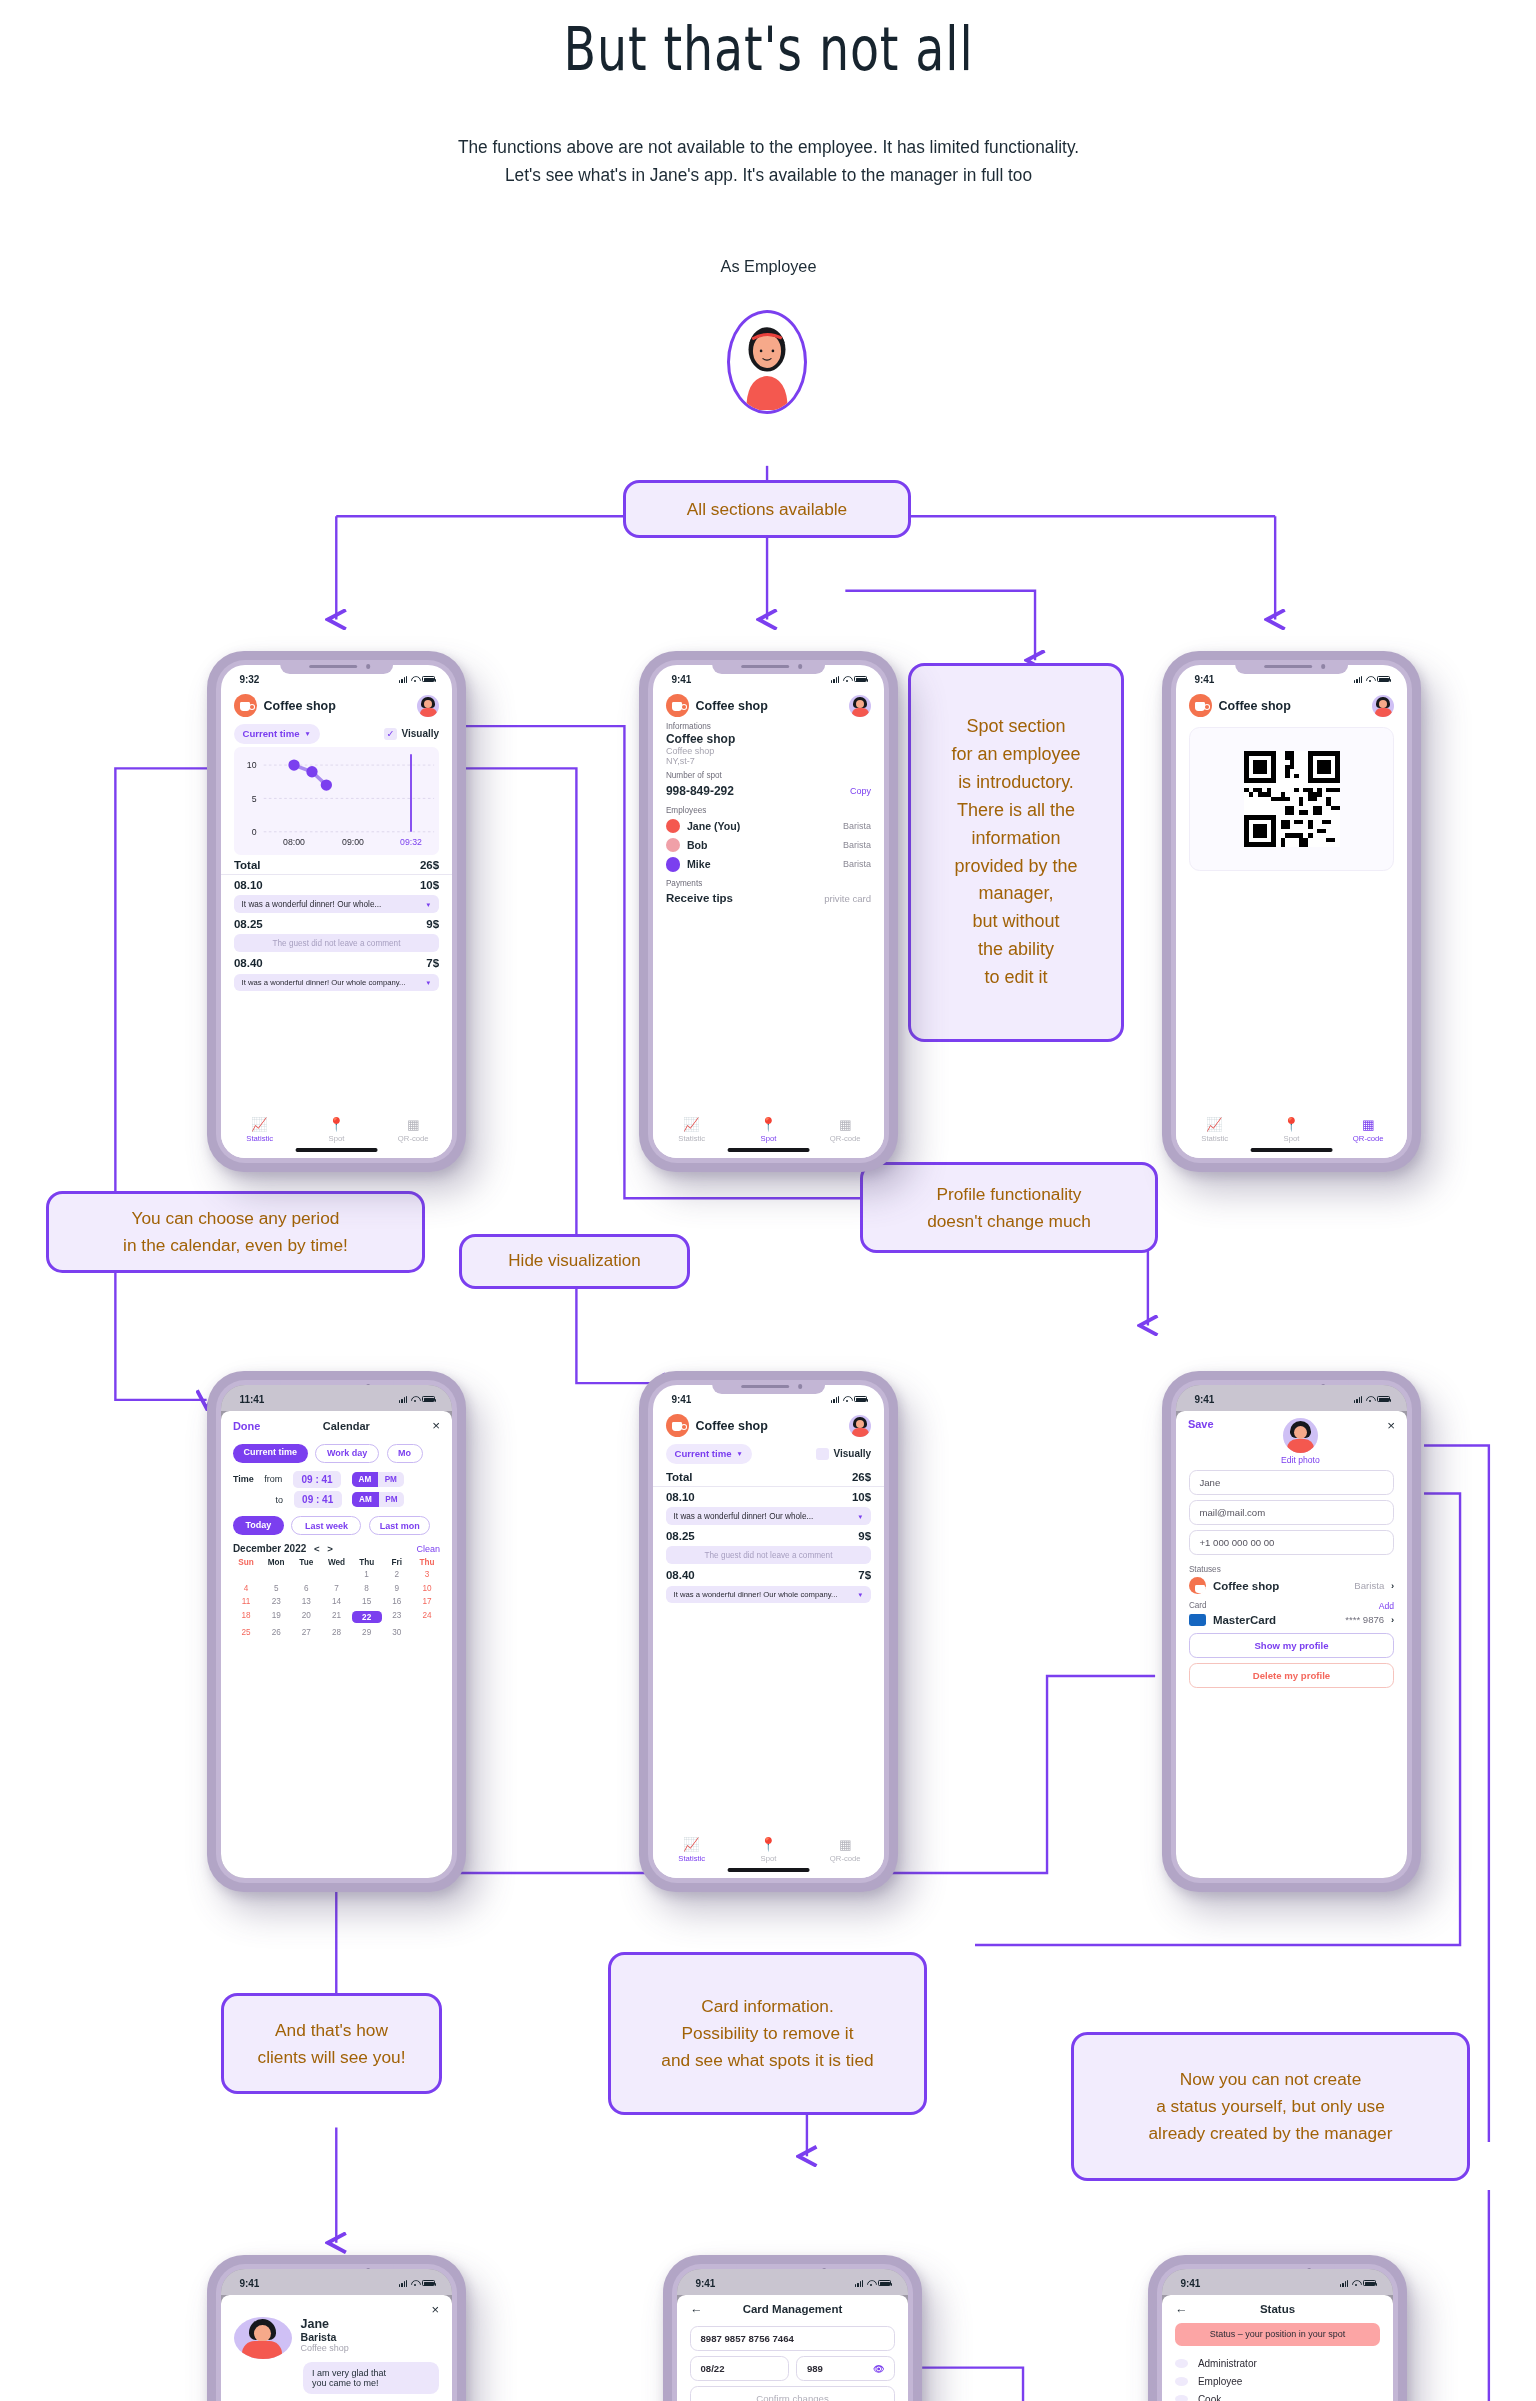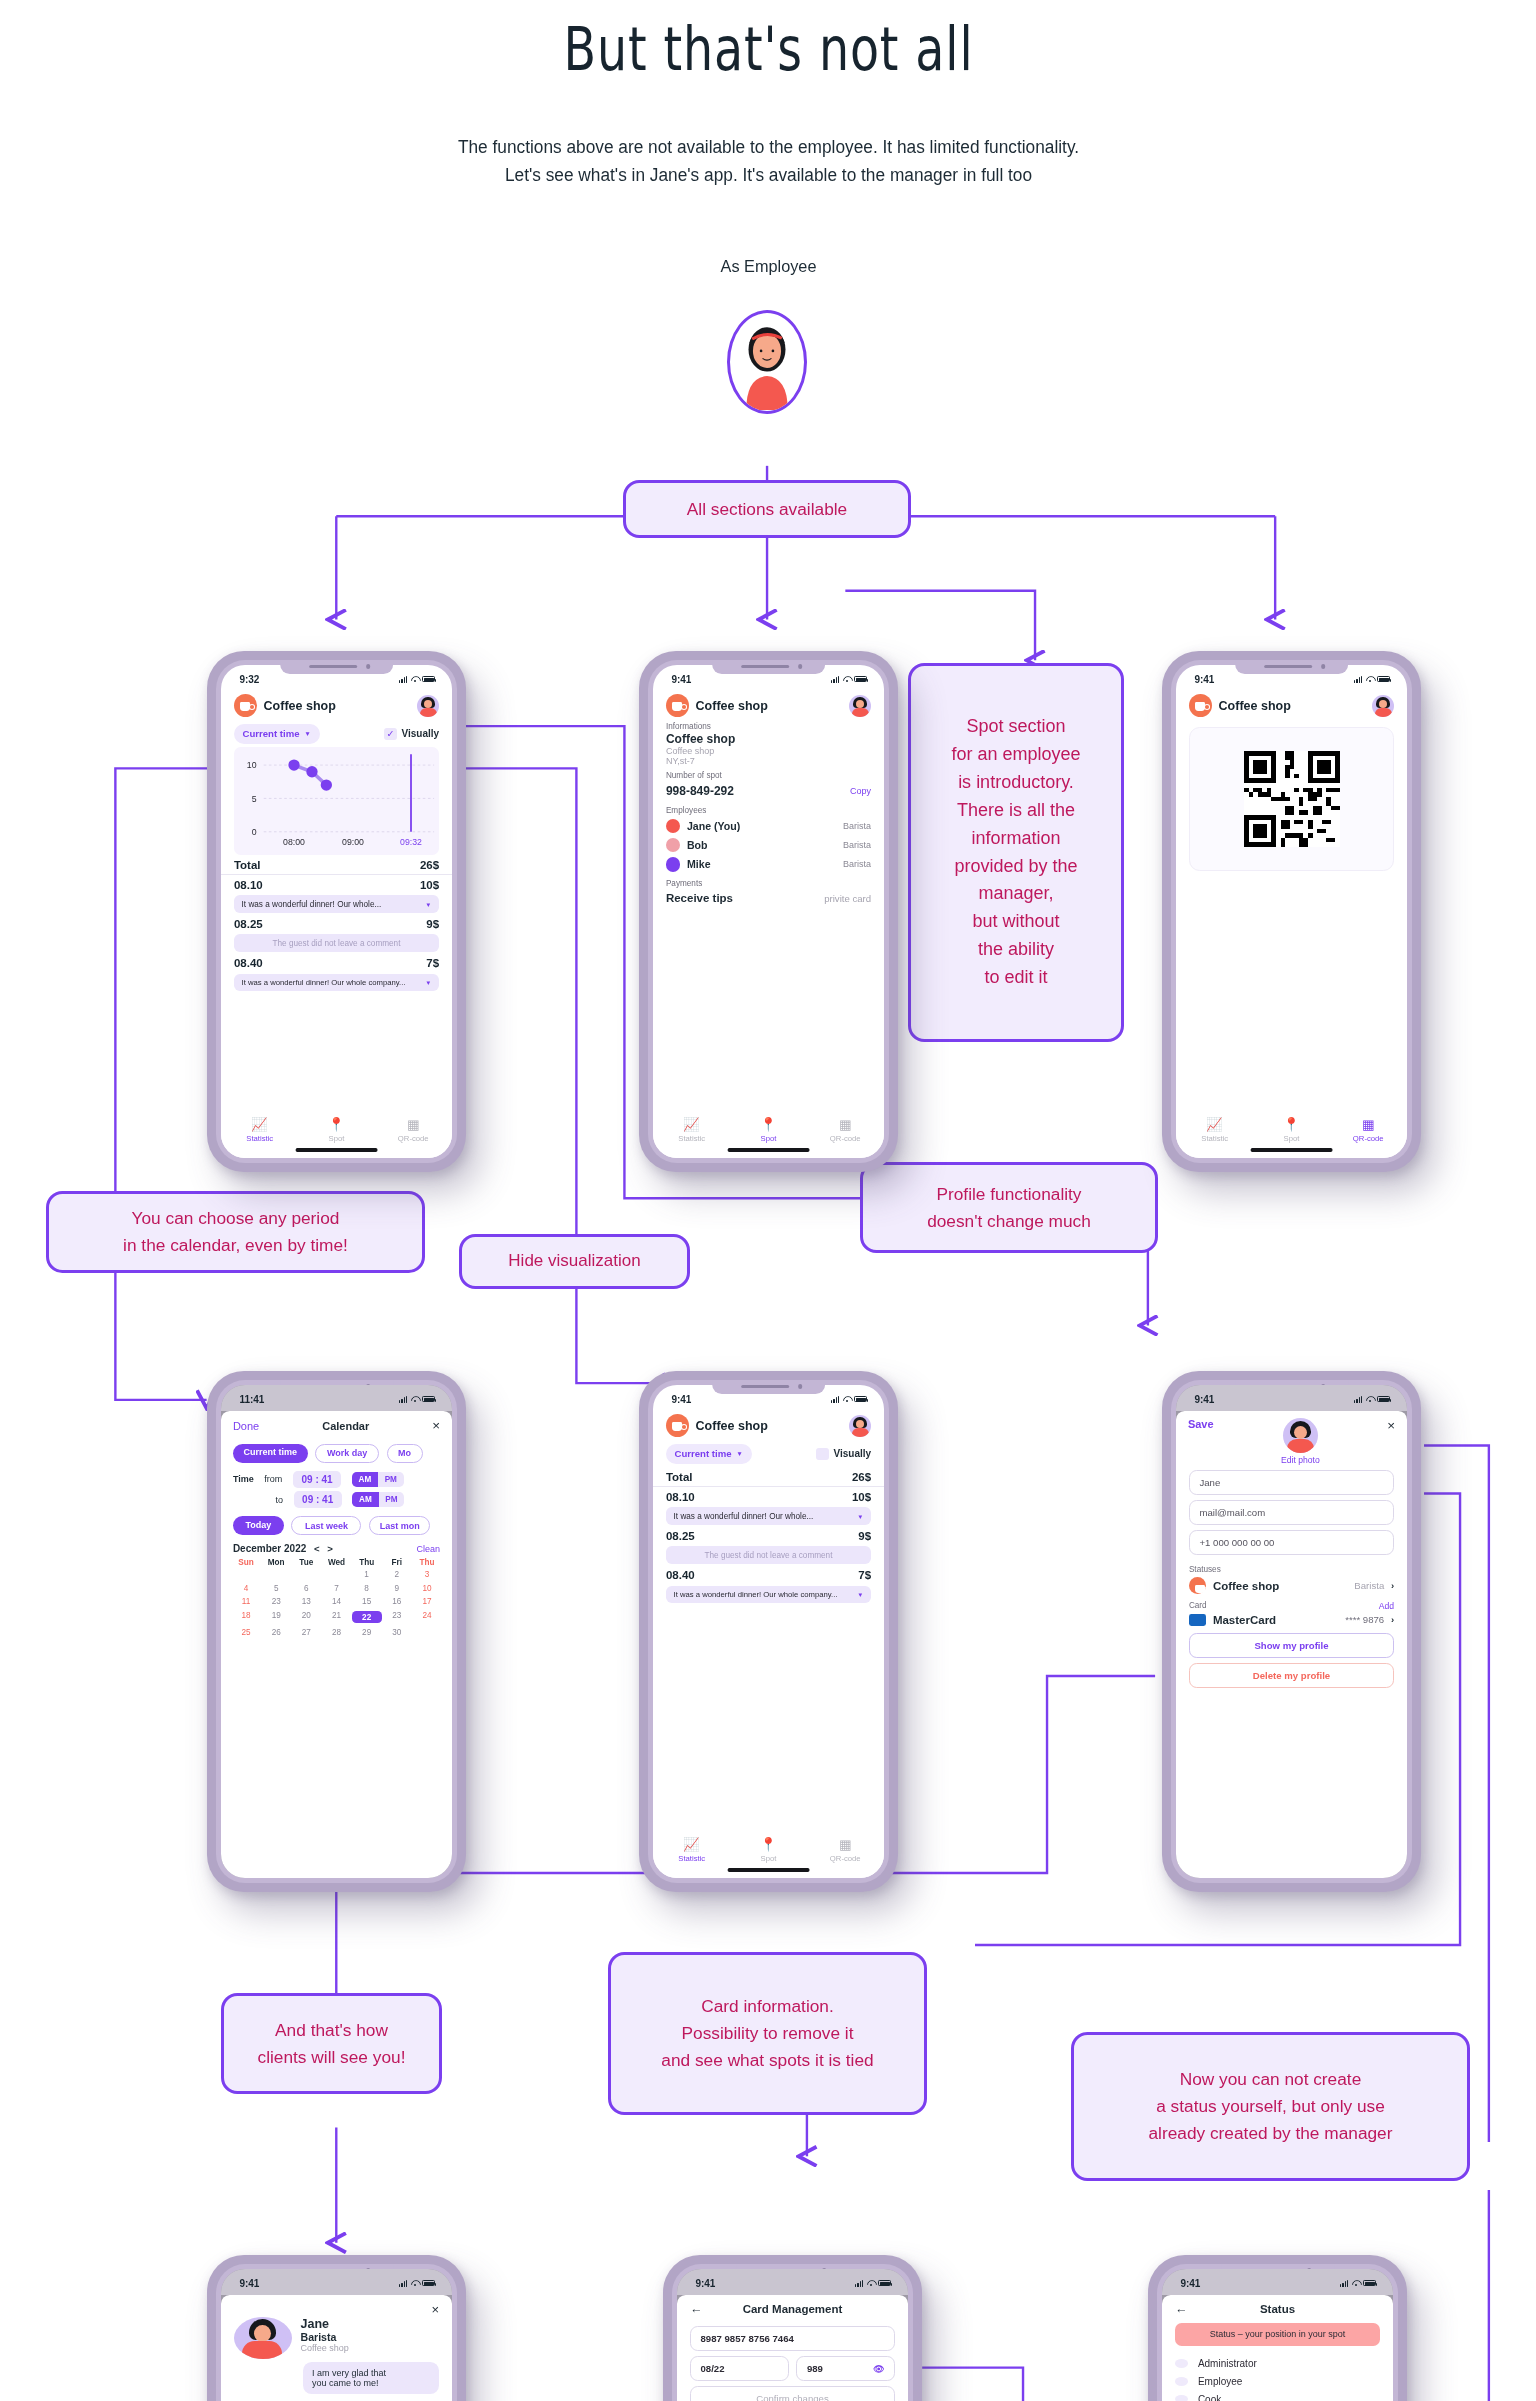--- a/index.html
+++ b/index.html
@@ -32,21 +32,21 @@
   
   .avatar-node{
     position:absolute; width:80px; height:104px; border-radius:50%;
     border:3.4px solid #7b3fef; background:#fff; overflow:hidden;
   }
 
   
   .callout{
     position:absolute; background:#f2ecfd; border:3.4px solid #7b3fef;
     border-radius:16.3px; display:flex; align-items:center; justify-content:center;
-    text-align:center; font-size:17.3px; line-height:1.55; color:#be185d;
+    text-align:center; font-size:17.3px; line-height:1.55; color:#a16207;
     padding:8.6px 12.5px;
   }
   .callout.small{ font-size:17px; }
 
   
   .phone{
     position:absolute;
     background:#b2a5c6;
     border-radius:37px;
     padding:8.6px;
@@ -551,21 +551,21 @@
               <i></i>
               <i></i>
               <i></i>
             </span>
           <span class="wifi"></span>
           <span class="batt"></span>
         </span>
       </div>
       <div style="position:absolute;top:26px;left:0;right:0;bottom:0;background:#fff;border-radius:8.6px 8.6px 0 0;padding:6.7px 0;">
         <div style="display:flex;align-items:center;justify-content:space-between;padding:0 11.5px 6.7px;">
-          <span style="font-size:11px;font-weight:400;color:#7b3fef;">Done</span>
+          <span style="font-size:11px;font-weight:700;color:#7b3fef;">Done</span>
           <span style="font-size:11px;font-weight:600;">Calendar</span>
           <span style="font-size:13.4px;">×</span>
         </div>
         <div style="display:flex;gap:7.7px;padding:3.8px 11.5px 2.9px;">
           <span style="background:#7b3fef;color:#fff;border-radius:9.6px;padding:3.8px 10.6px;font-size:9px;font-weight:600;">Current time</span>
           <span style="border:0.7px solid #c9b8f3;color:#7b3fef;border-radius:9.6px;padding:3.8px 10.6px;font-size:9px;font-weight:600;">Work day</span>
           <span style="border:0.7px solid #c9b8f3;color:#7b3fef;border-radius:9.6px;padding:3.8px 10.6px;font-size:9px;font-weight:600;">Mo</span>
         </div>
         <div style="display:flex;align-items:center;gap:10.6px;padding:4.8px 11.5px 0;">
           <span style="font-size:9px;font-weight:700;">Time</span>

